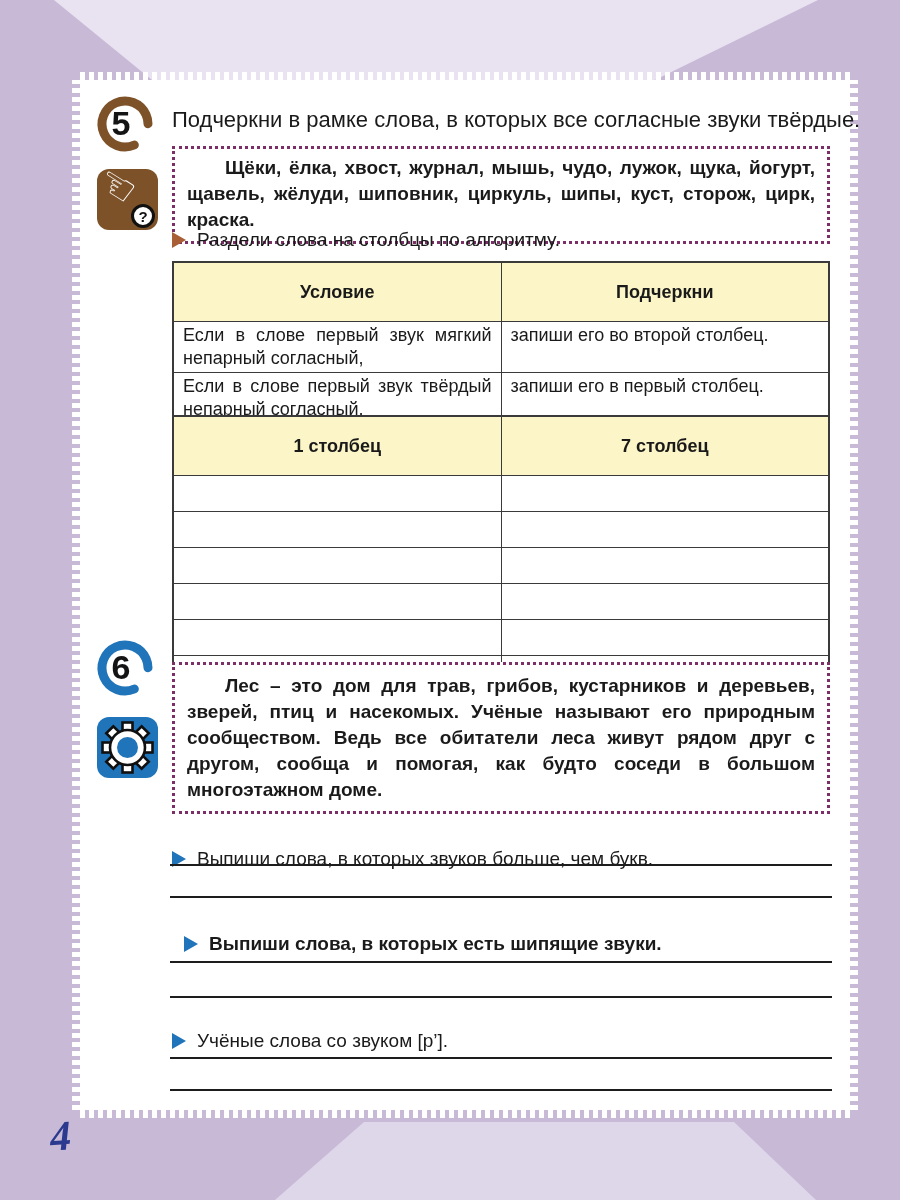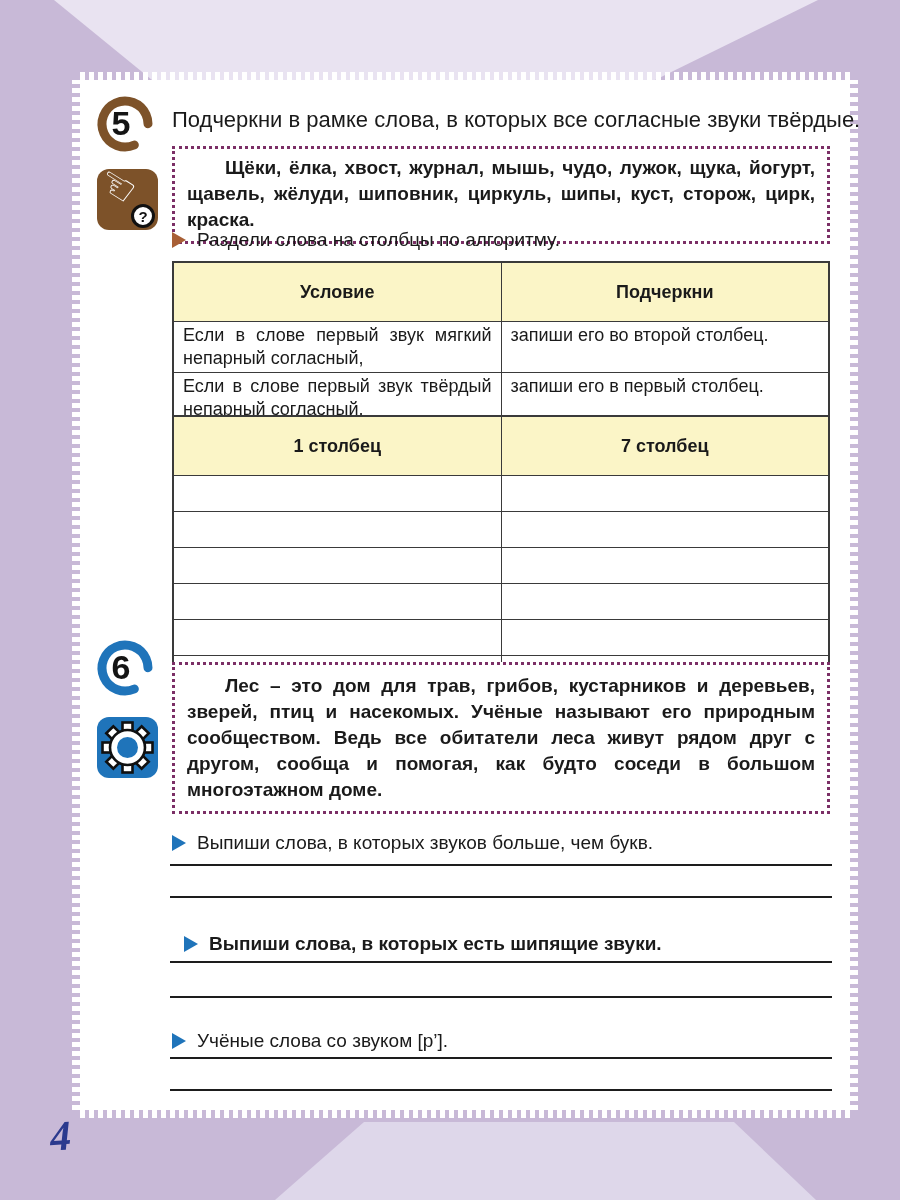--- a/index.html
+++ b/index.html
@@ -188,21 +188,21 @@
             <rect x="-5" y="-25" width="10" height="11" transform="rotate(225)"></rect>
             <rect x="-5" y="-25" width="10" height="11" transform="rotate(270)"></rect>
             <rect x="-5" y="-25" width="10" height="11" transform="rotate(315)"></rect>
           </g>
           <circle r="17.5" fill="#fff" stroke="#101010" stroke-width="2.6"></circle>
           <circle r="10.5" fill="#1f74ba"></circle>
         </g>
       </svg>
     </div>
 
-    <div class="taskrow" style="left:92px;top:752px;">
+    <div class="taskrow" style="left:92px;top:768px;">
       <span class="tri blue"></span>
       <span>Выпиши слова, в которых звуков больше, чем букв.</span>
     </div>
     <div class="rule" style="top:784px;"></div>
     <div class="rule" style="top:816px;"></div>
 
     <div class="taskrow" style="left:104px;top:853px;font-weight:bold;">
       <span class="tri blue"></span>
       <span>Выпиши слова, в которых есть шипящие звуки.</span>
     </div>

